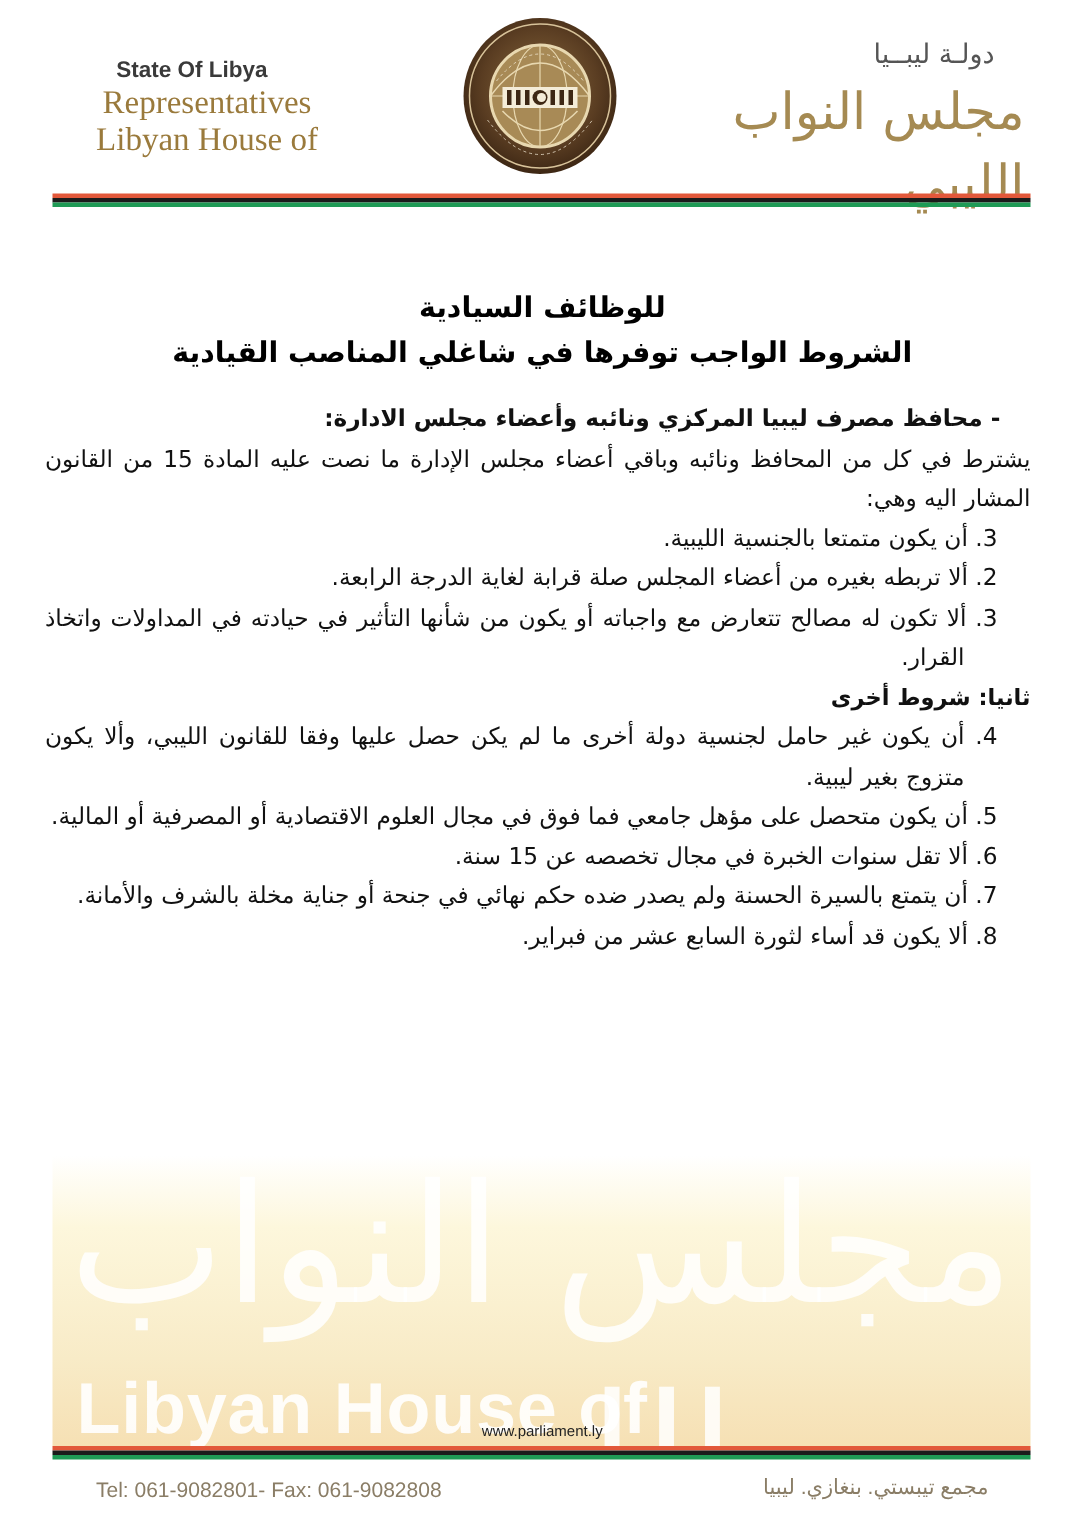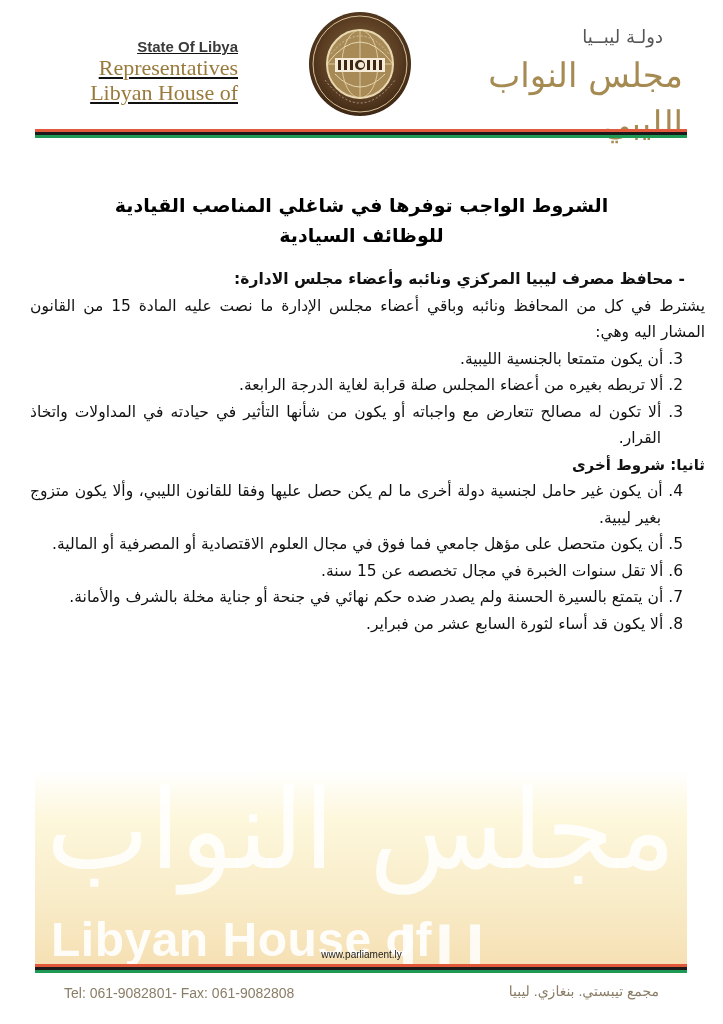--- a/index.html
+++ b/index.html
@@ -13,22 +13,21 @@
       position: relative;
       overflow: hidden;
       font-family: "DejaVu Sans", sans-serif;
       color: #111;
     }
     .header-en {
       position: absolute;
       left: 38px;
       top: 38px;
       width: 200px;
-      text-align: right;
-      text-decoration: underline;
+      text-align: center;
     }
     .header-en .state {
       font-family: "Liberation Sans", sans-serif;
       font-weight: bold;
       font-size: 15px;
       color: #3a3a3a;
       margin-left: -20px;
     }
     .header-en .house {
       font-family: "Liberation Serif", serif;
@@ -83,21 +82,21 @@
       direction: rtl;
       font-family: "DejaVu Sans", sans-serif;
       font-weight: bold;
       font-size: 19px;
       line-height: 30px;
       color: #000;
     }
     .content {
       position: absolute;
       left: 30px;
-      right: 18px;
+      right: 36px;
       top: 266px;
       direction: rtl;
       text-align: justify;
       font-family: "DejaVu Sans", sans-serif;
       font-size: 15.5px;
       line-height: 26.5px;
       color: #111;
       z-index: 2;
     }
     .content p { margin: 0; }
@@ -224,22 +223,22 @@
   <div class="house-ar">مجلس النواب الليبي</div>
 </div>
 
 <div class="flag-bar" style="top:129px;">
   <div class="red"></div>
   <div class="black"></div>
   <div class="green"></div>
 </div>
 
 <div class="title">
+  <div>للوظائف السيادية</div>
   <div>الشروط الواجب توفرها في شاغلي المناصب القيادية</div>
-  <div>للوظائف السيادية</div>
 </div>
 
 <div class="watermark-box">
   <div class="watermark-ar">مجلس النواب الليبي</div>
   <div class="watermark-en">Libyan House of Representatives</div>
 </div>
 
 <div class="content">
   <p class="heading1">- محافظ مصرف ليبيا المركزي ونائبه وأعضاء مجلس الادارة:</p>
   <p>يشترط في كل من المحافظ ونائبه وباقي أعضاء مجلس الإدارة ما نصت عليه المادة 15 من القانون المشار اليه وهي:</p>

